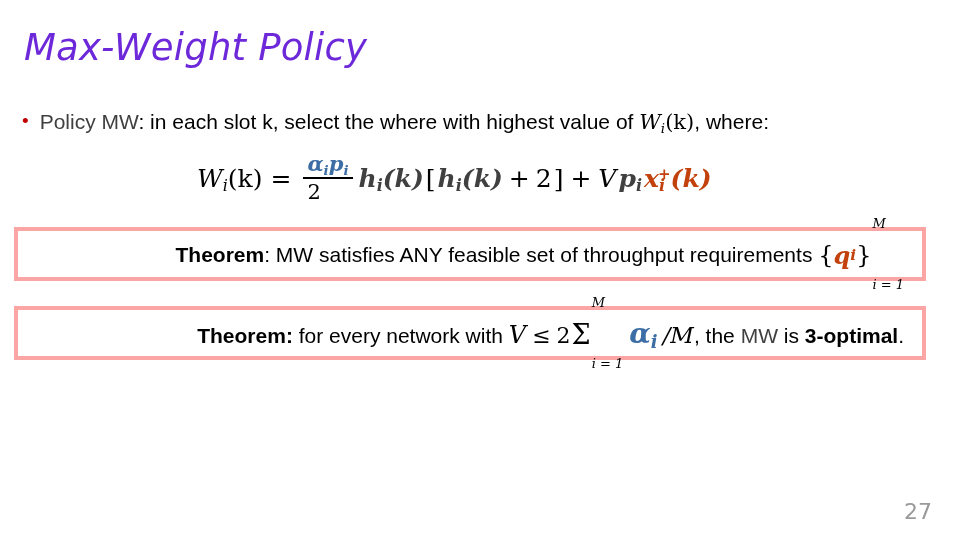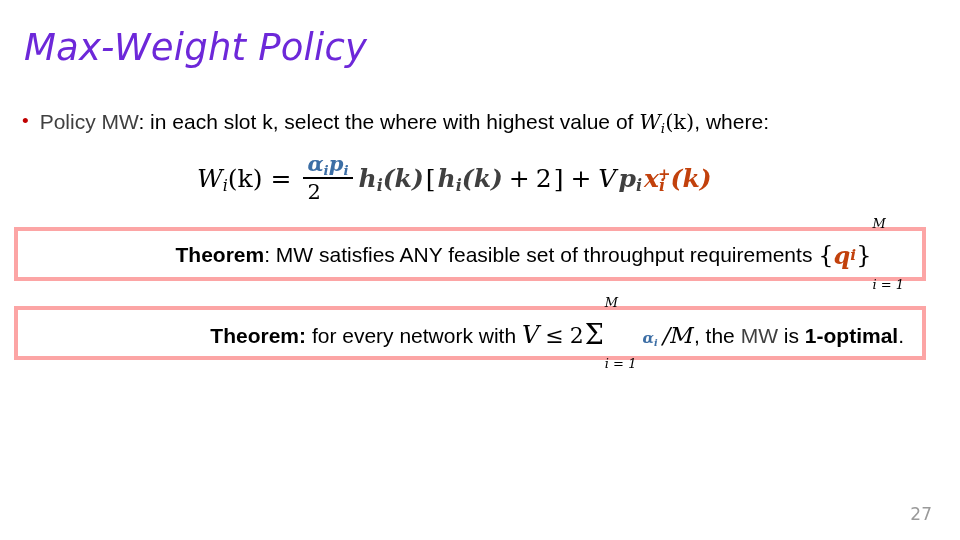--- a/index.html
+++ b/index.html
@@ -175,21 +175,21 @@
     top: 1px;
     margin: 0 1px;
   }
   .sumop .sig { font-style: normal; font-size: 27px; }
 
   
   .page-number {
     position: absolute;
     right: 28px;
     bottom: 16px;
-    font-size: 17px;
+    font-size: 22px;
     color: #9a9a9a;
     font-family: "DejaVu Sans", sans-serif;
   }
 </style>
 </head>
 <body>
 
 <div class="slide-title">Max-Weight Policy</div>
 
 <div class="bullet-row">
@@ -242,16 +242,16 @@
       </span></div>
 </div>
 
 <div class="theorem-box" id="theorem-box-2">
   <div class="theorem-text"><span class="theorem-lead">Theorem:</span><span> for every network with </span><span class="math" style="font-size:24px;">V</span><span class="math-up" style="font-size:22px;margin:0 6px;">≤</span><span class="math-up" style="font-size:22px;">2</span><span class="sumop">
         <span class="sig">Σ</span>
         <span class="updown">
               <span class="up">M</span>
               <span class="dn">i = 1</span>
             </span>
-      </span><span class="math b c-blue" style="font-size:15px;margin-left:5px;"><span>α</span><sub class="m">i</sub></span><span class="math" style="font-size:23px;margin-left:5px;">/M</span><span>, the </span><span class="kw-red-bold">MW</span><span> is </span><span style="font-weight:bold;">1-optimal</span><span>.</span></div>
+      </span><span class="math b c-blue" style="font-size:28px;margin-left:5px;"><span>α</span><sub class="m">i</sub></span><span class="math" style="font-size:23px;margin-left:5px;">/M</span><span>, the </span><span class="kw-red-bold">MW</span><span> is </span><span style="font-weight:bold;">3-optimal</span><span>.</span></div>
 </div>
 
 <div class="page-number">27</div>
 
 </body></html>

